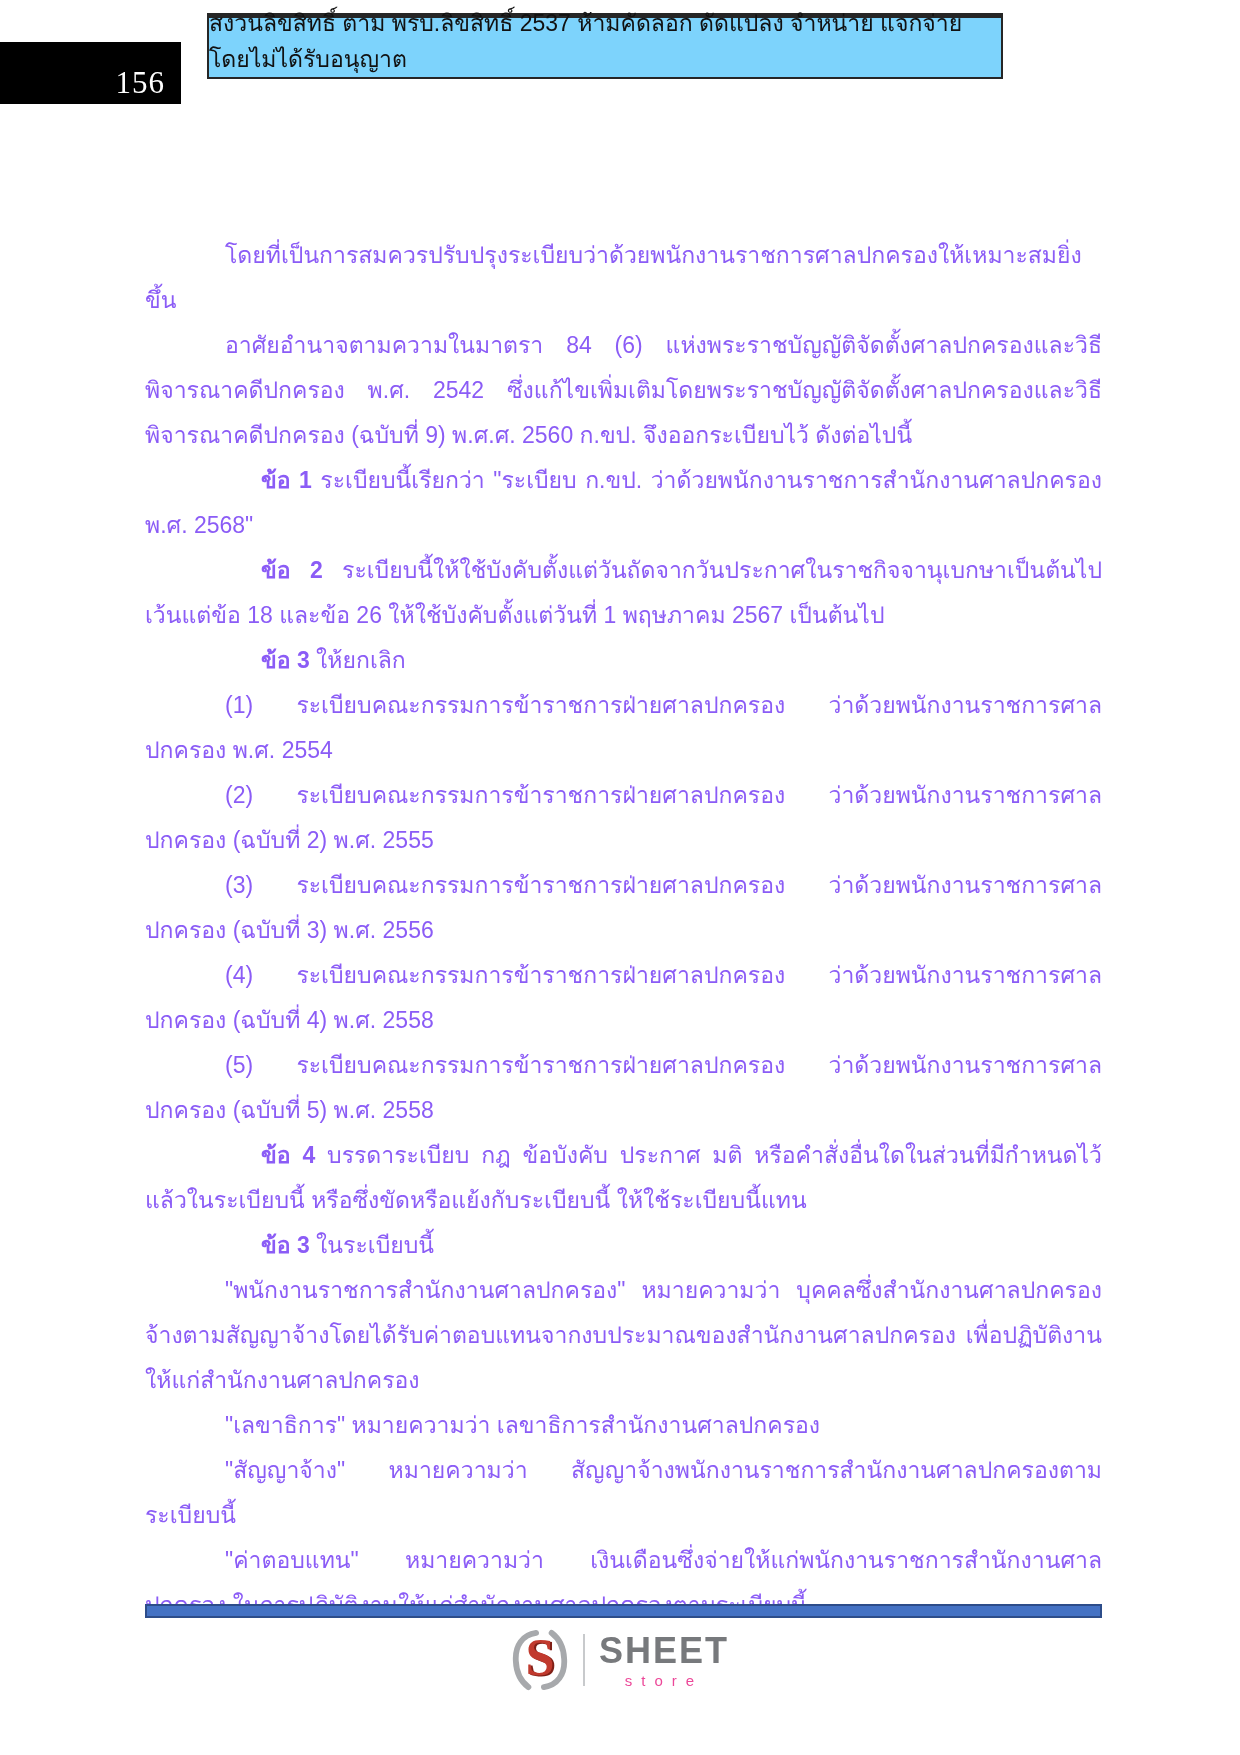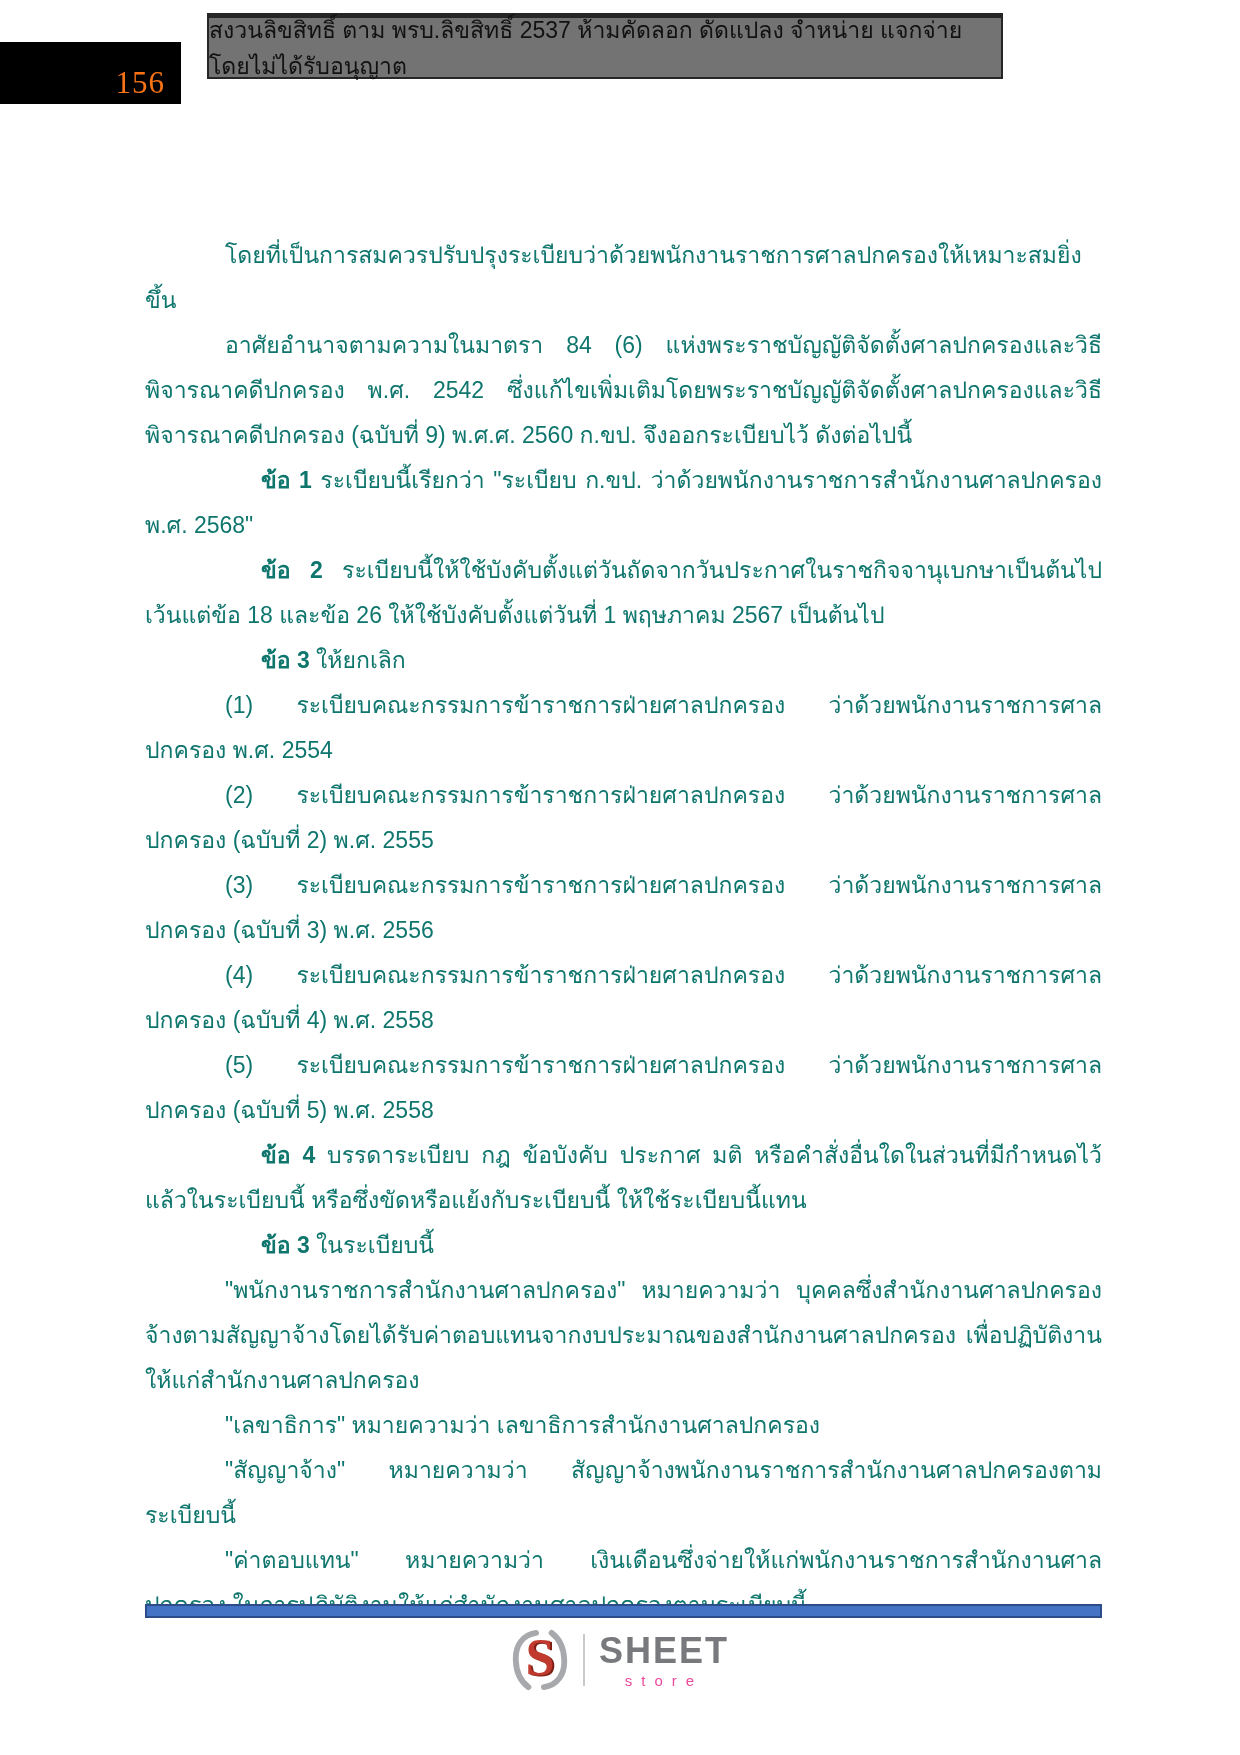--- a/index.html
+++ b/index.html
@@ -12,55 +12,55 @@
   body{font-family:"Liberation Sans","DejaVu Sans",sans-serif;color:var(--ink);}
   .page{
     position:relative;
     width:1240px;height:1755px;
     background:#ffffff;
     overflow:hidden;
   }
   
   .copyright-box{
     position:absolute;left:207px;top:13px;width:796px;height:66px;
-    background:#737373;
+    background:#7dd3fc;
     border:2px solid #262626;
     border-top-width:5px;
-    display:flex;align-items:center;justify-content:center;
+    display:flex;align-items:flex-end;justify-content:center;
     font-size:23px;
     color:#111;
   }
   
   .page-number-box{
     position:absolute;left:0;top:42px;width:181px;height:62px;
     background:#000000;
     display:flex;align-items:flex-end;justify-content:flex-end;
     padding:0 16px 6px 0;
   }
   .page-number-box .num{
-    color:#f97316;font-size:31px;line-height:1;letter-spacing:1px;
+    color:#ffffff;font-size:31px;line-height:1;letter-spacing:1px;
     font-family:"Liberation Serif","DejaVu Serif",serif;
   }
   
   .title-box{
     position:absolute;left:155px;top:121px;width:893px;height:82px;
     background:#ffffff;
     border:4px solid var(--accent);
     border-radius:16px;
     box-shadow:3px 4px 0 var(--accent-dark);
     display:flex;align-items:center;justify-content:center;
     padding:0 30px;
   }
   .title-box .title{
     font-size:26px;font-weight:bold;color:#000;text-align:center;
   }
   
   .doc-body{
     position:absolute;left:145px;top:233px;width:957px;
-    font-size:23px;line-height:45px;color:#0f766e;
+    font-size:23px;line-height:45px;color:#8b5cf6;
     text-align:justify;
   }
   .doc-body .para{
     text-indent:80px;
   }
   .doc-body .para b{font-weight:bold;margin-left:36px;}
   
   .footer-rule{
     position:absolute;left:145px;top:1604px;width:957px;height:14px;
     background:var(--accent);

